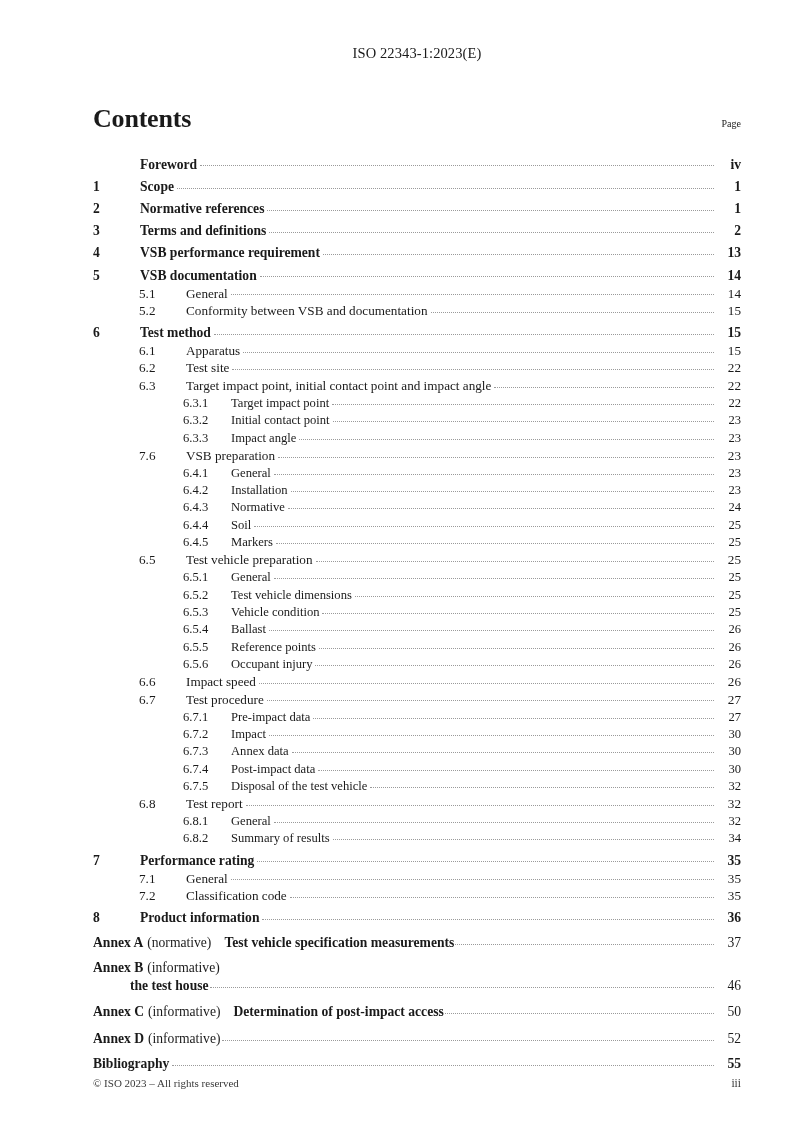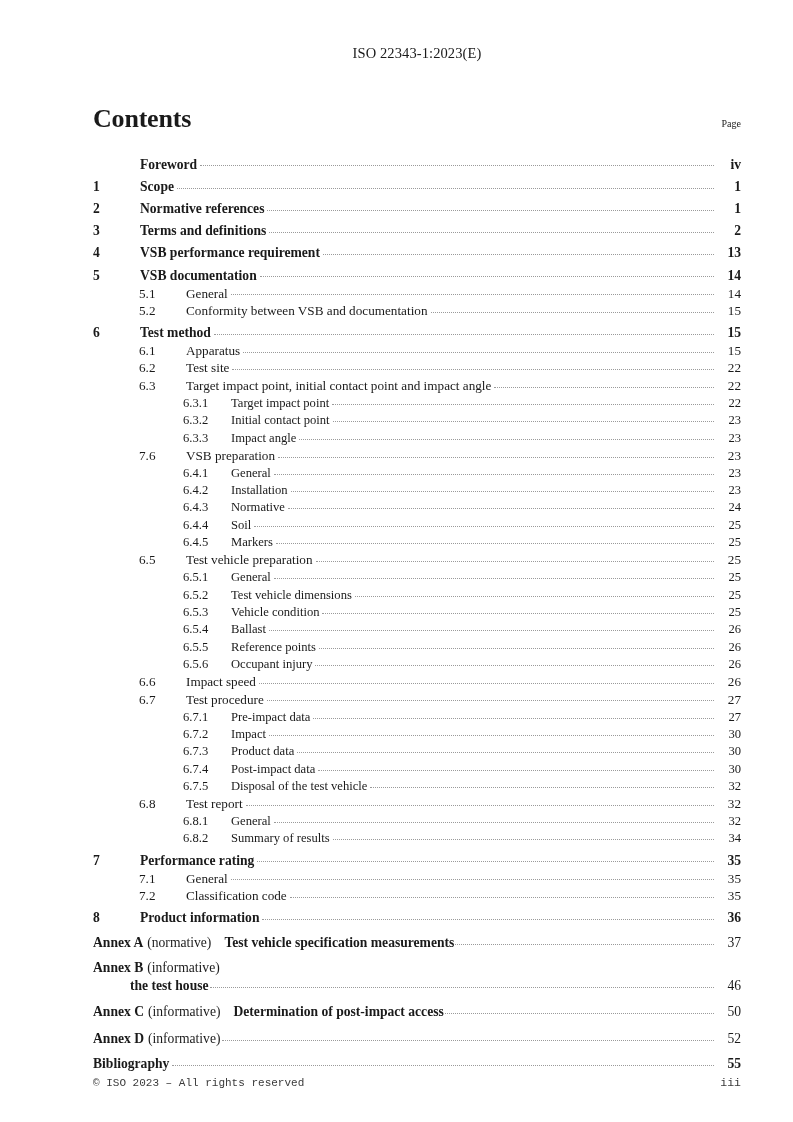--- a/index.html
+++ b/index.html
@@ -162,21 +162,20 @@
   .doc-footer {
     position: absolute;
     bottom: 33px;
     left: 93px;
     width: 648px;
     display: flex;
     align-items: center;
     justify-content: space-between;
     font-size: 11px;
     color: #3a3a3a;
-    font-family: Liberation Mono, monospace;
   }
   .footer-page {
     font-size: 11.5px;
     color: #3a3a3a;
   }
 </style>
 </head>
 <body>
 
 <div class="page">
@@ -376,21 +375,21 @@
         <span class="pg">27</span>
       </div>
       <div class="toc-entry lvl3">
         <span class="num">6.7.2</span>
         <span class="label">Impact</span>
         <span class="leader"></span>
         <span class="pg">30</span>
       </div>
       <div class="toc-entry lvl3">
         <span class="num">6.7.3</span>
-        <span class="label">Product data</span>
+        <span class="label">Annex data</span>
         <span class="leader"></span>
         <span class="pg">30</span>
       </div>
       <div class="toc-entry lvl3">
         <span class="num">6.7.4</span>
         <span class="label">Post-impact data</span>
         <span class="leader"></span>
         <span class="pg">30</span>
       </div>
       <div class="toc-entry lvl3">

